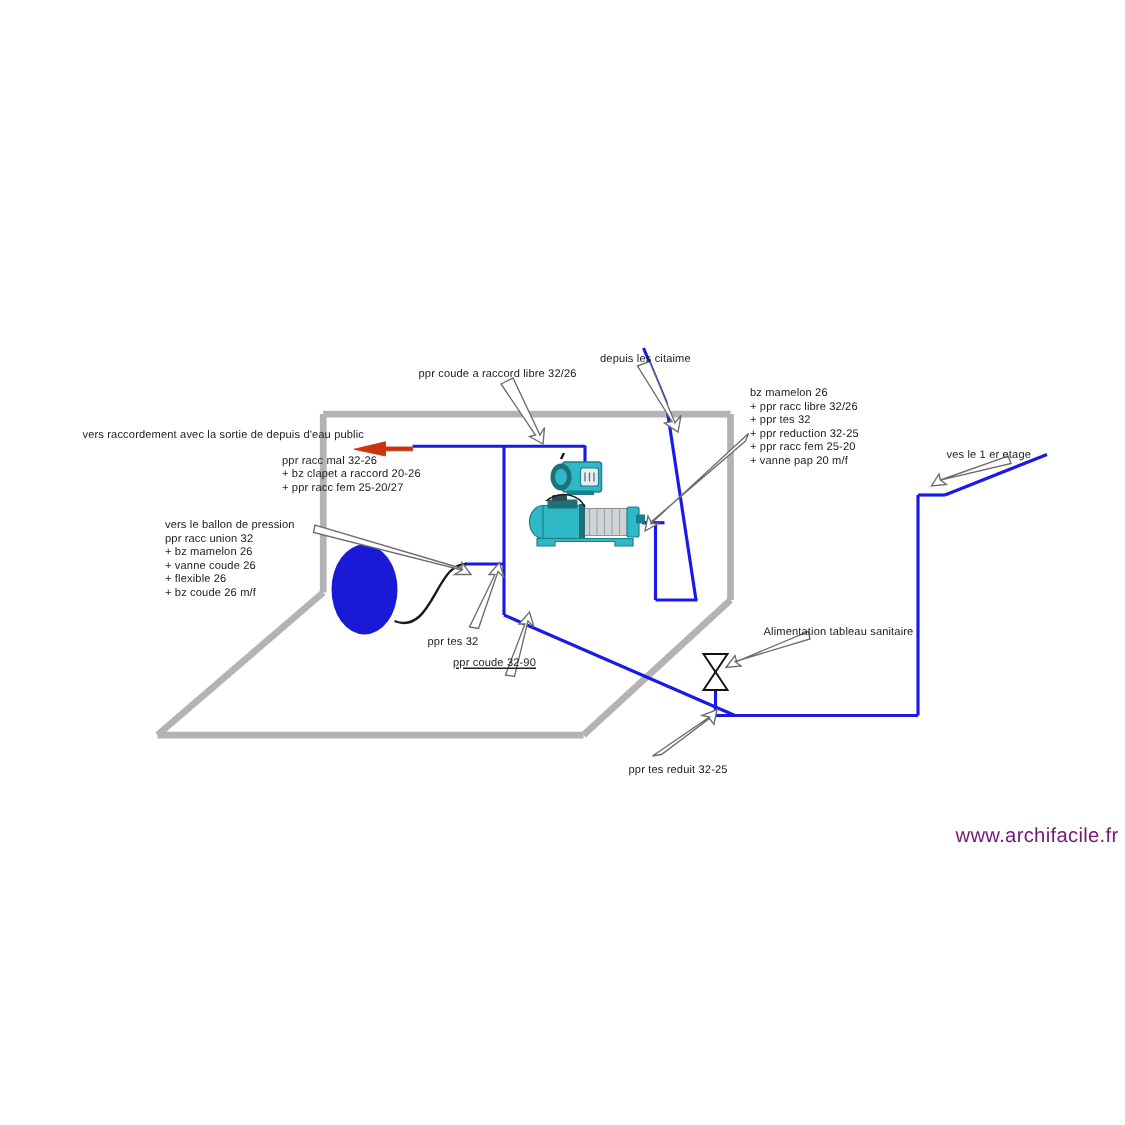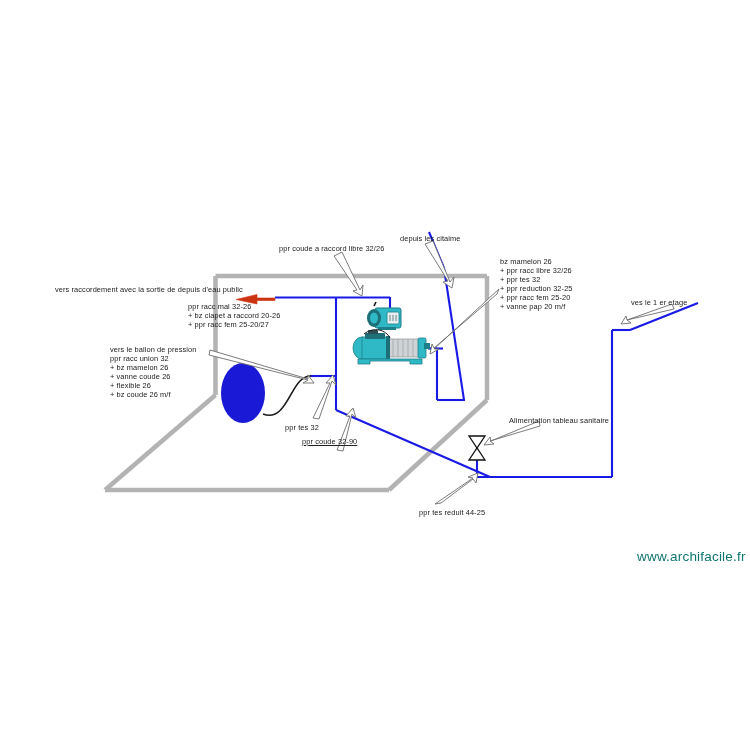--- a/index.html
+++ b/index.html
@@ -36,21 +36,21 @@
     line-height: 9.1px;
     color: #202020;
     white-space: pre;
     letter-spacing: 0.1px;
   }
   .lbl.multi { white-space: pre-line; }
   .watermark {
     position: absolute;
     font-family: "Liberation Sans", sans-serif;
     font-size: 13.5px;
-    color: #0f766e;
+    color: #701a75;
     letter-spacing: 0.2px;
   }
   .pumpbox { position: absolute; }
 </style>
 </head>
 <body>
 
 <div id="stage">
 
   <svg class="layer" viewBox="0 0 750 750">
@@ -187,17 +187,17 @@
 + vanne pap 20 m/f</div>
 
   <div class="lbl" style="left:631px; top:298px;text-align:right;">ves le 1 er etage</div>
 
   <div class="lbl" style="left:271px; top:423px;padding-left:14px;">ppr tes 32</div>
 
   <div class="lbl" style="left:302px; top:437px;text-decoration:underline;">ppr coude 32-90</div>
 
   <div class="lbl" style="left:489px; top:416px;margin-left:20px;">Alimentation tableau sanitaire</div>
 
-  <div class="lbl" style="left:419px; top:508px;">ppr tes reduit 44-25</div>
+  <div class="lbl" style="left:419px; top:508px;">ppr tes reduit 32-25</div>
 
   <div class="watermark" style="left:637px; top:549px;">www.archifacile.fr</div>
 
 </div>
 
 </body></html>

